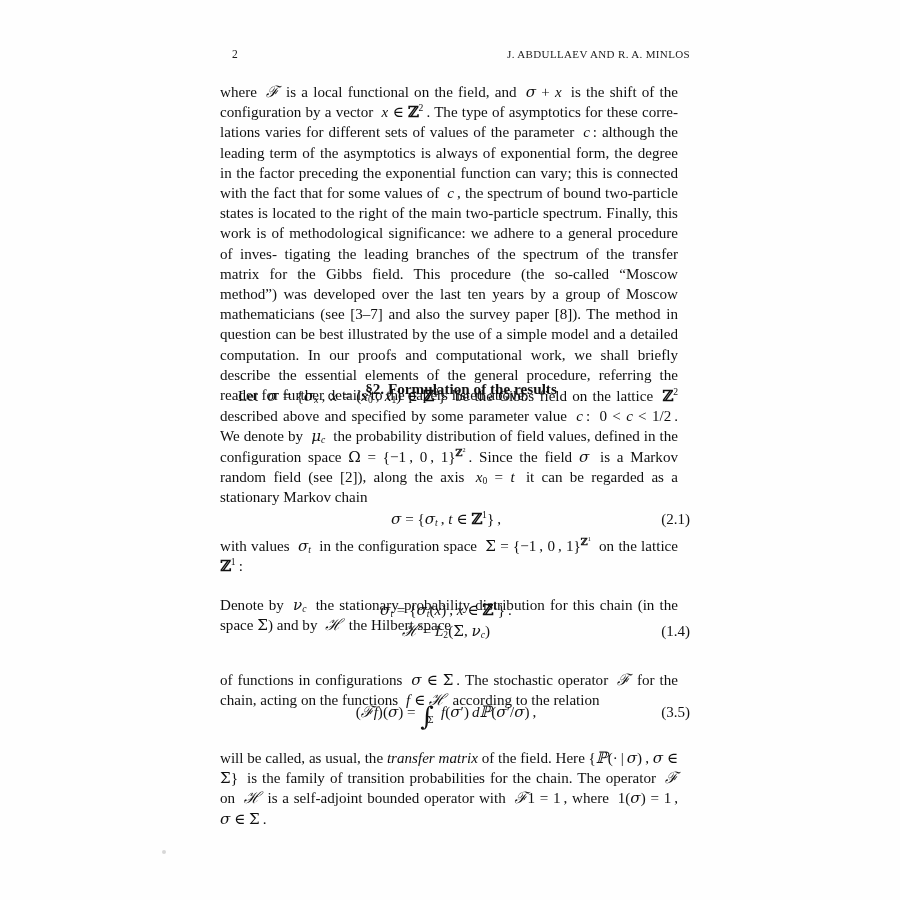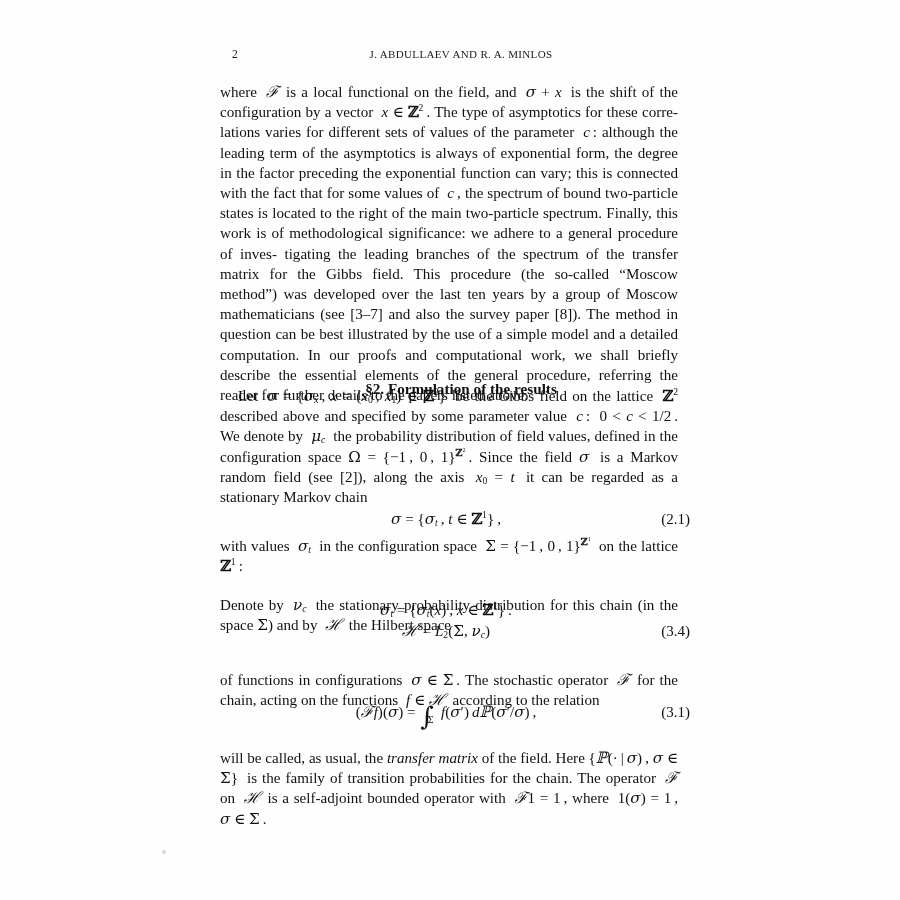--- a/index.html
+++ b/index.html
@@ -32,21 +32,21 @@
     left: 0;
     top: 0;
     font-size: 11.5px;
     font-family: "Liberation Serif", serif;
   }
   .runhead .title {
     position: absolute;
     left: 0;
     top: 0;
     width: 100%;
-    text-align: center;
+    text-align: right;
     font-size: 11px;
     letter-spacing: 0.35px;
   }
   
   .block {
     position: absolute;
     left: 220px;
     width: 458px;
     text-align: justify;
     text-justify: inter-word;
@@ -211,33 +211,33 @@
 
   <div class="block" style="top:595px;">
     Denote by <span class="sp"></span><span class="mgreek">ν</span><sub class="sb"><span class="mi">c</span></sub><span class="sp"></span> the stationary probability distribution for this chain (in the
     space <span class="mupgreek">Σ</span>) and by <span class="sp"></span><span class="scr">ℋ</span><span class="sp2"></span>the Hilbert space
   </div>
 
   <div class="display" style="top:620px;">
     <span class="eqbody">
       <span class="scr">ℋ</span><span class="sp"></span>= <span class="mi">L</span><sub class="sb">2</sub>(<span class="mupgreek">Σ</span>, <span class="mgreek">ν</span><sub class="sb"><span class="mi">c</span></sub>)
     </span>
-    <span class="eqnum">(3.4)</span>
+    <span class="eqnum">(1.4)</span>
   </div>
 
   <div class="block" style="top:670px;">
     of functions in configurations <span class="sp"></span><span class="mgreek">σ</span> ∈ <span class="mupgreek">Σ</span> . The stochastic operator <span class="sp"></span><span class="scr">ℱ</span><span class="sp2"></span>for the
     chain, acting on the functions <span class="sp"></span><span class="mi">f</span> ∈ <span class="scr">ℋ</span><span class="sp2"></span>according to the relation
   </div>
 
   <div class="display" style="top:701px;">
     <span class="eqbody">
       (<span class="scr">ℱ</span><span class="mi">f</span>)(<span class="mgreek">σ</span>) = <span class="intg">∫</span><span class="intsub"><span class="mupgreek">Σ</span></span><span class="mi">f</span>(<span class="mgreek">σ</span>′) <span class="mi">d</span><span class="scr">ℙ</span>(<span class="mgreek">σ</span>′/<span class="mgreek">σ</span>) ,
     </span>
-    <span class="eqnum">(3.1)</span>
+    <span class="eqnum">(3.5)</span>
   </div>
 
   <div class="block" style="top:748px;">
     will be called, as usual, the <span class="it">transfer matrix</span> of the field. Here {<span class="scr">ℙ</span>(· | <span class="mgreek">σ</span>) , <span class="mgreek">σ</span> ∈
     <span class="mupgreek">Σ</span>}<span class="sp"></span> is the family of transition probabilities for the chain. The operator <span class="sp"></span><span class="scr">ℱ</span>
     on <span class="sp"></span><span class="scr">ℋ</span><span class="sp2"></span>is a self-adjoint bounded operator with <span class="sp"></span><span class="scr">ℱ</span>1 = 1 , where <span class="sp"></span>1(<span class="mgreek">σ</span>) = 1 ,
     <span class="mgreek">σ</span> ∈ <span class="mupgreek">Σ</span> .
   </div>
 
   <div class="speck"></div>

